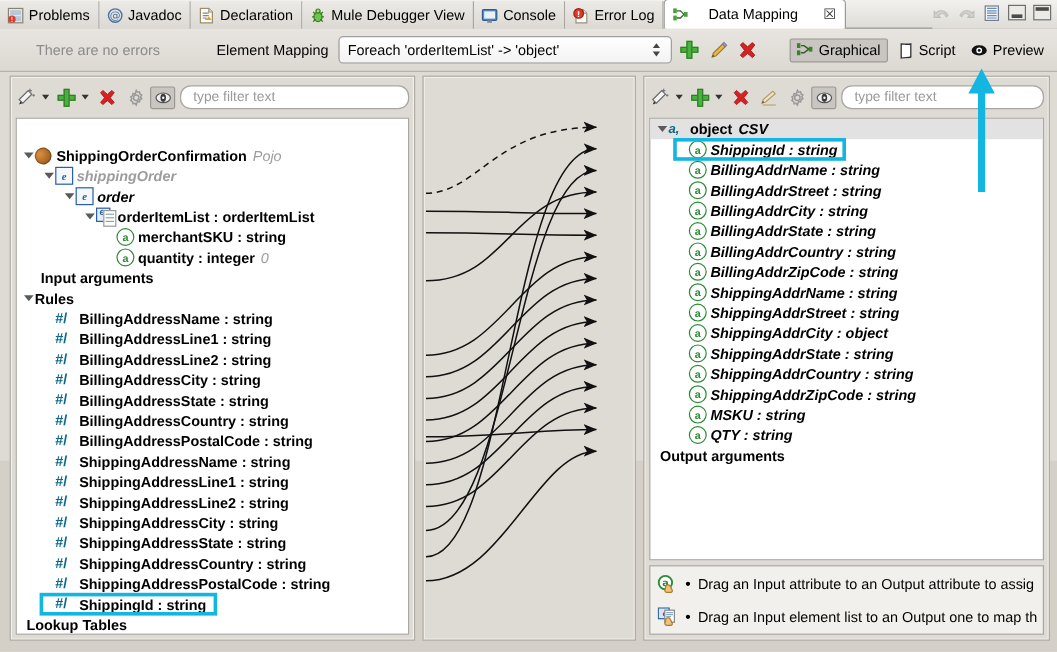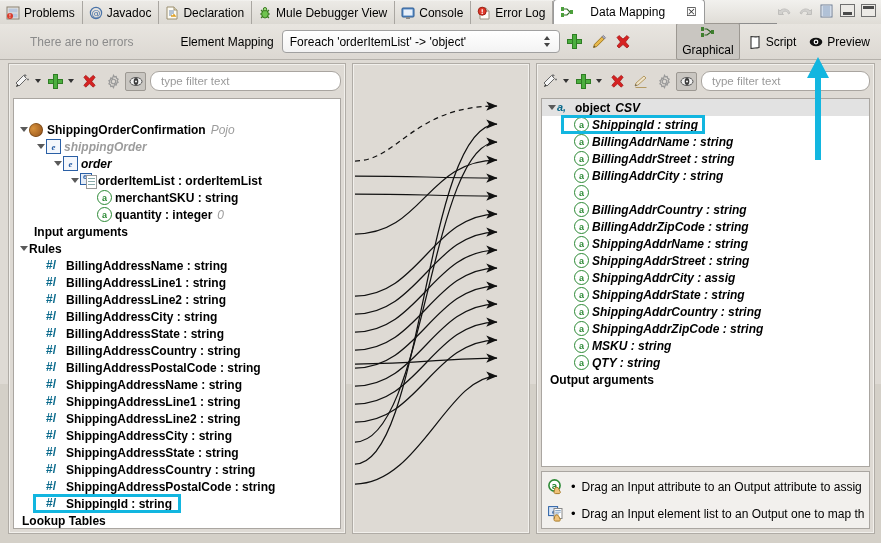--- a/index.html
+++ b/index.html
@@ -64,21 +64,21 @@
   .combo .cval{font-size:12px;color:#000;flex:1;white-space:nowrap;overflow:hidden;}
   .spinner{width:13px;height:17px;position:relative;margin-right:3px;}
   .spinner::before{content:"";position:absolute;left:3px;top:3px;border-left:3.5px solid transparent;border-right:3.5px solid transparent;border-bottom:4px solid #444;}
   .spinner::after{content:"";position:absolute;left:3px;bottom:3px;border-left:3.5px solid transparent;border-right:3.5px solid transparent;border-top:4px solid #444;}
   .tbtn{width:18px;height:18px;margin-left:6px;position:relative;}
   .plusicon{position:relative;}
   .plusicon::before{content:"";position:absolute;left:1px;top:6px;width:15px;height:5px;background:#4caf3f;border:1px solid #2f7d24;box-sizing:border-box;}
   .plusicon::after{content:"";position:absolute;left:6px;top:1px;width:5px;height:15px;background:#4caf3f;border:1px solid #2f7d24;box-sizing:border-box;}
   .viewtoggle{margin-left:auto;display:flex;align-items:center;gap:3px;padding-right:6px;}
   .vbtn{display:flex;align-items:center;gap:4px;padding:2px 5px;font-size:12px;border-radius:2px;}
-  .vbtn.sel{background:#c9c6c1;border:1px solid #9c9892;flex-direction:column;}
+  .vbtn.sel{background:#c9c6c1;border:1px solid #9c9892;}
   .vi{width:14px;height:13px;position:relative;display:inline-block;}
 
   
   .content{position:absolute;left:0;top:59px;width:881px;height:484px;}
   .panel{
     position:absolute;background:#dedad4;
     border:1px solid #b0aca6;
     box-shadow:0 0 0 1px #f2f0ec inset;
   }
   .panel-left{left:8px;top:4px;width:336px;height:469px;}
@@ -585,20 +585,21 @@
               <span class="ico">
                 <span class="i-attr">a</span>
               </span>
               <span class="txt ital">BillingAddrCity : string</span>
             </div>
             <div class="row" style="padding-left: 21px;">
               <span class="tw"></span>
               <span class="ico">
                 <span class="i-attr">a</span>
               </span>
+              <span class="txt ital">BillingAddrState : string</span>
             </div>
             <div class="row" style="padding-left: 21px;">
               <span class="tw"></span>
               <span class="ico">
                 <span class="i-attr">a</span>
               </span>
               <span class="txt ital">BillingAddrCountry : string</span>
             </div>
             <div class="row" style="padding-left: 21px;">
               <span class="tw"></span>
@@ -619,21 +620,21 @@
               <span class="ico">
                 <span class="i-attr">a</span>
               </span>
               <span class="txt ital">ShippingAddrStreet : string</span>
             </div>
             <div class="row" style="padding-left: 21px;">
               <span class="tw"></span>
               <span class="ico">
                 <span class="i-attr">a</span>
               </span>
-              <span class="txt ital">ShippingAddrCity : assig</span>
+              <span class="txt ital">ShippingAddrCity : object</span>
             </div>
             <div class="row" style="padding-left: 21px;">
               <span class="tw"></span>
               <span class="ico">
                 <span class="i-attr">a</span>
               </span>
               <span class="txt ital">ShippingAddrState : string</span>
             </div>
             <div class="row" style="padding-left: 21px;">
               <span class="tw"></span>

